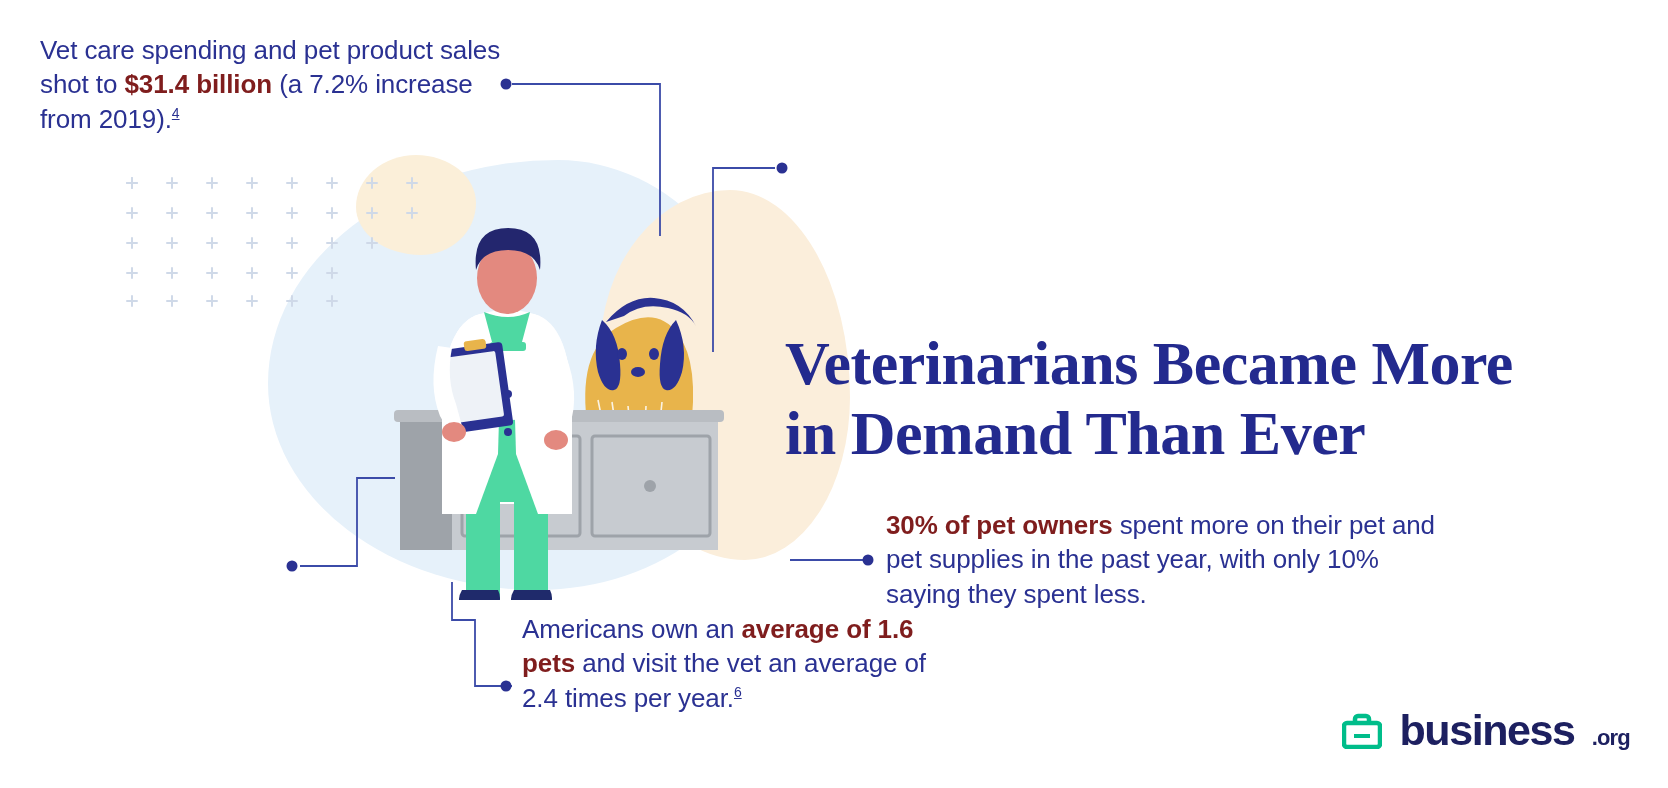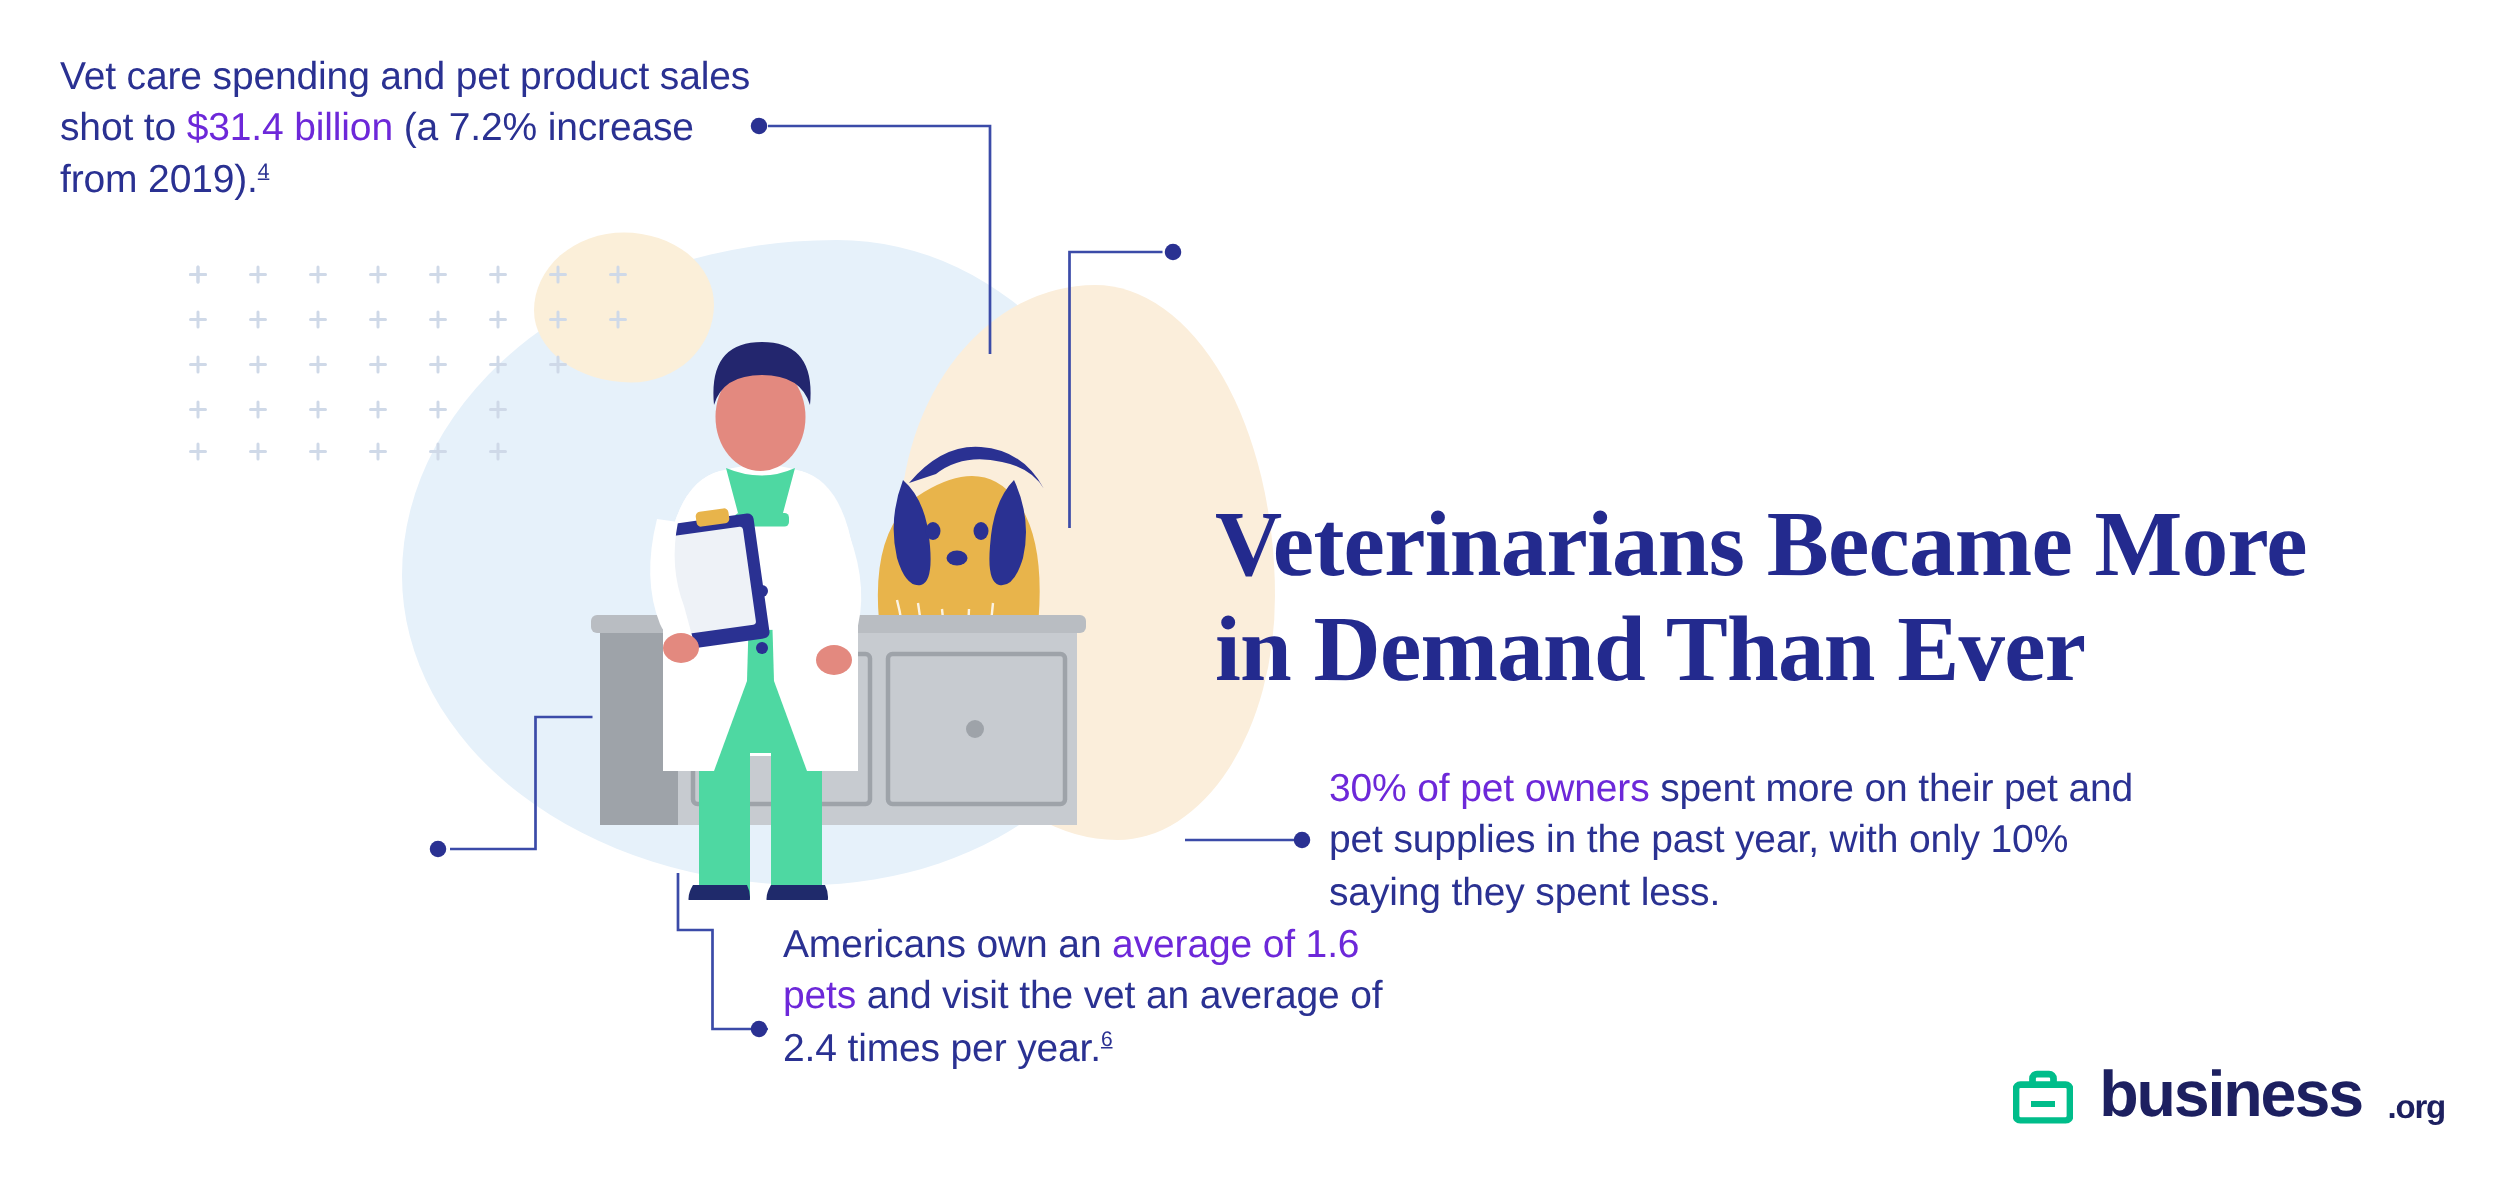--- a/index.html
+++ b/index.html
@@ -43,33 +43,33 @@
 
   
   .callout{
     position:absolute;
     color:#2a3192;
     font-size:26px;
     line-height:1.32;
     z-index:5;
     letter-spacing:-0.1px;
   }
-  .callout b{color:#6d28d9;font-weight:400;}
+  .callout b{color:#7f1d1d;font-weight:700;}
   .callout sup{font-size:14px;font-weight:400;vertical-align:super;
                text-decoration:underline;text-underline-offset:1px;}
 
   #callout-spending{left:40px;top:33px;width:470px;}
   #callout-insured {left:808px;top:116px;width:520px;}
   #callout-households{left:50px;top:462px;width:240px;}
   #callout-ownerspend{left:886px;top:464px;width:560px;margin-top:44px;}
   #callout-average  {left:522px;top:612px;width:420px;}
 
   
   .headline{
-    position:absolute;left:810px;top:286px;width:800px;
+    position:absolute;left:785px;top:286px;width:800px;
     font-family:"Liberation Serif", serif;
     font-weight:700;
     font-size:62px;
     line-height:1.14;
     color:#232a8e;
     letter-spacing:-0.5px;
     z-index:5;
   }
 
   

